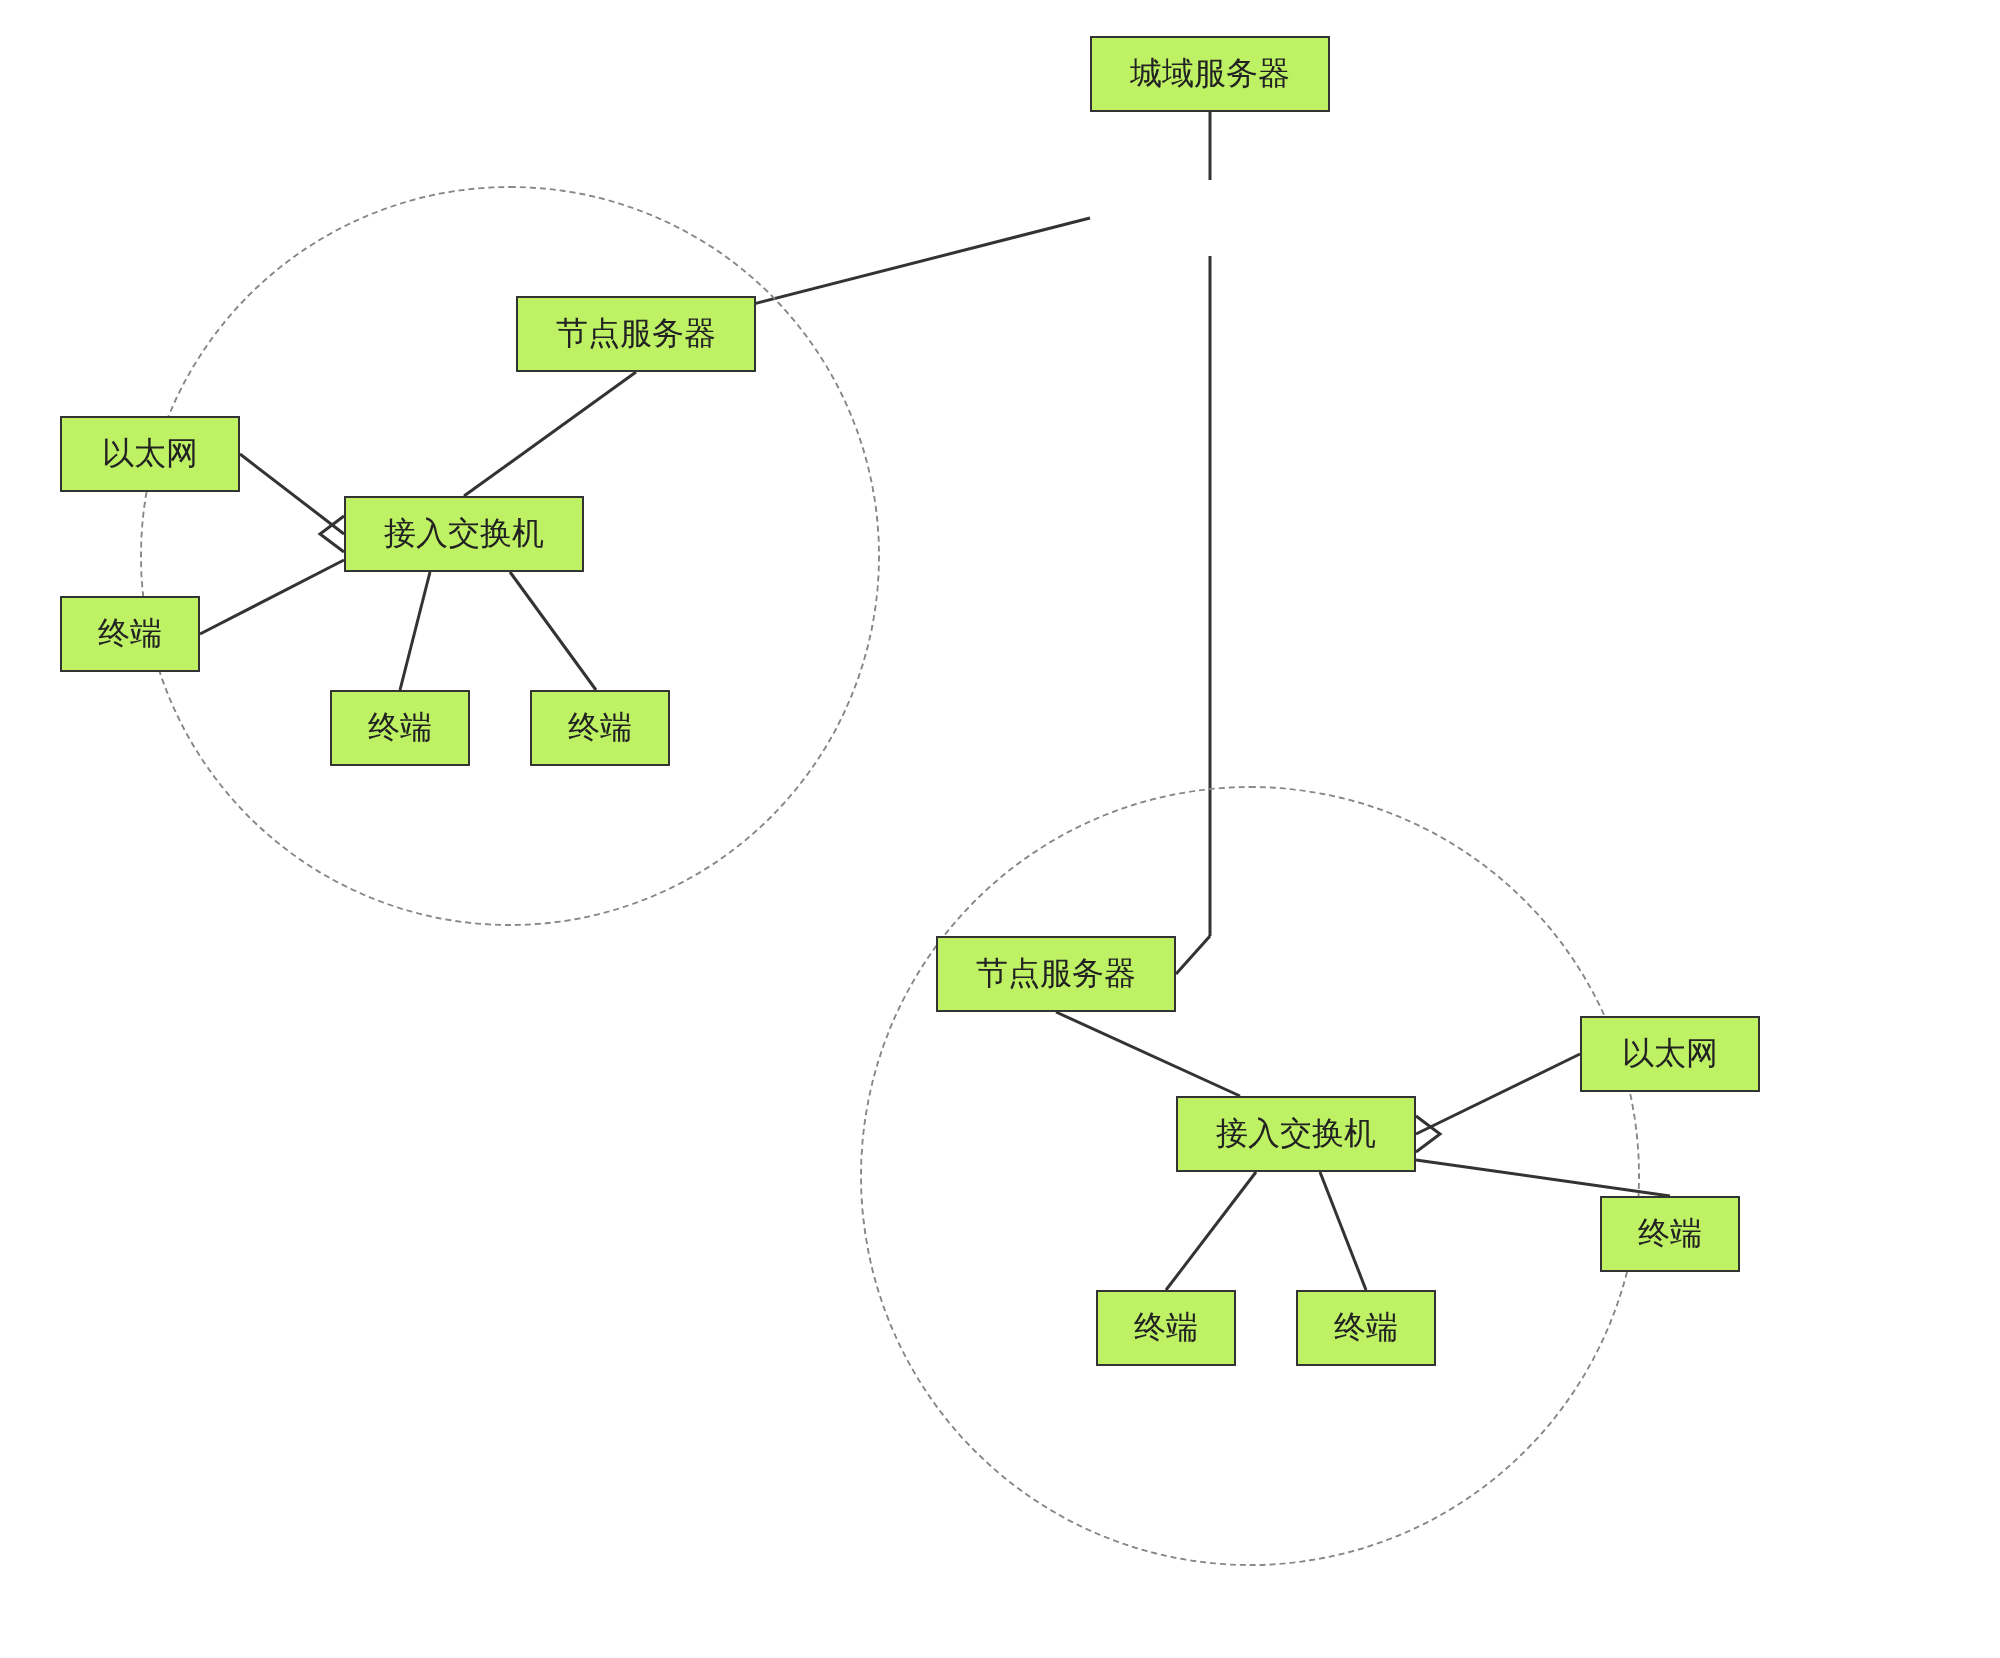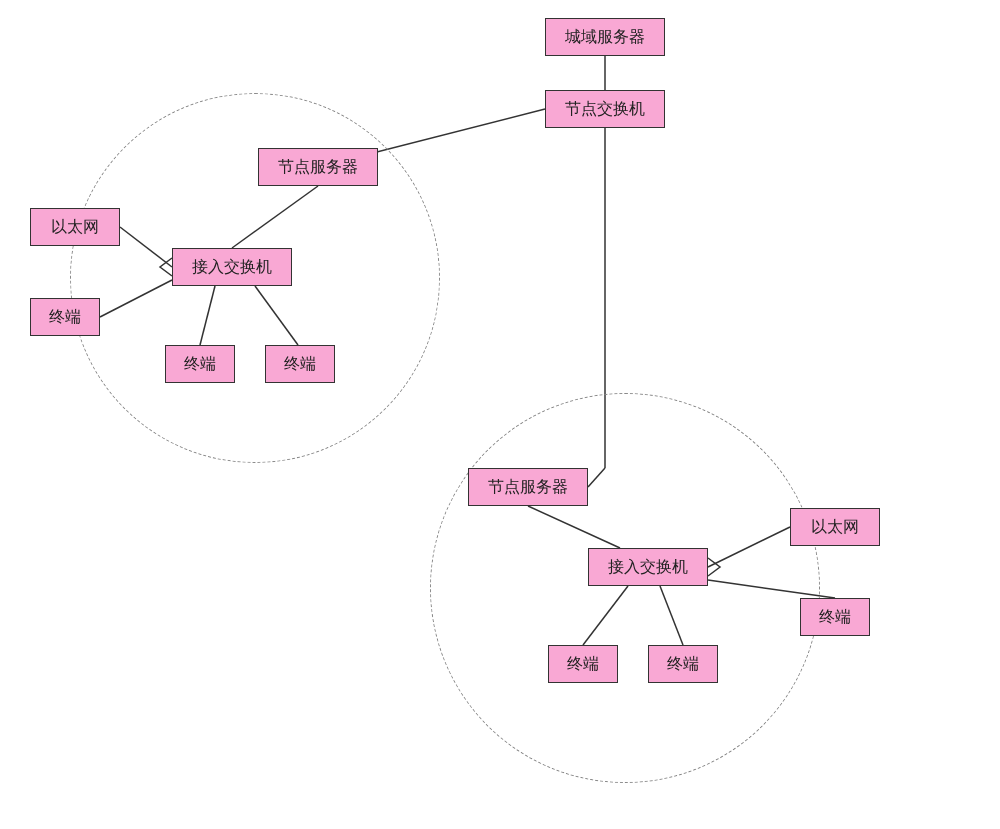--- a/index.html
+++ b/index.html
@@ -12,21 +12,21 @@
       position: relative;
     }
     .diagram-container {
       position: relative;
       width: 1000px;
       height: 829px;
     }
     .box {
       position: absolute;
       border: 1px solid #333;
-      background: #f9a8d4;
+      background: #bef264;
       display: flex;
       align-items: center;
       justify-content: center;
       font-size: 16px;
       color: #222;
       white-space: nowrap;
       padding: 4px 8px;
     }
     .circle {
       position: absolute;
@@ -81,21 +81,20 @@
     <polyline points="172,258 160,267 172,276" fill="none" stroke="#333" stroke-width="1.5"></polyline>
 
     <polyline points="708,558 720,567 708,576" fill="none" stroke="#333" stroke-width="1.5"></polyline>
   </svg>
 
   <div class="circle" style="left: 70px; top: 93px; width: 370px; height: 370px;"></div>
   <div class="circle" style="left: 430px; top: 393px; width: 390px; height: 390px;"></div>
 
   <div class="box" style="left:545px; top:18px; width:120px; height:38px;">城域服务器</div>
 
-  <div class="box" style="left:545px; top:90px; width:120px; height:38px;">节点交换机</div>
 
   <div class="box" style="left:258px; top:148px; width:120px; height:38px;">节点服务器</div>
 
   <div class="box" style="left:172px; top:248px; width:120px; height:38px;">接入交换机</div>
 
   <div class="box" style="left:30px; top:208px; width:90px; height:38px;">以太网</div>
 
   <div class="box" style="left:30px; top:298px; width:70px; height:38px;">终端</div>
 
   <div class="box" style="left:165px; top:345px; width:70px; height:38px;">终端</div>

